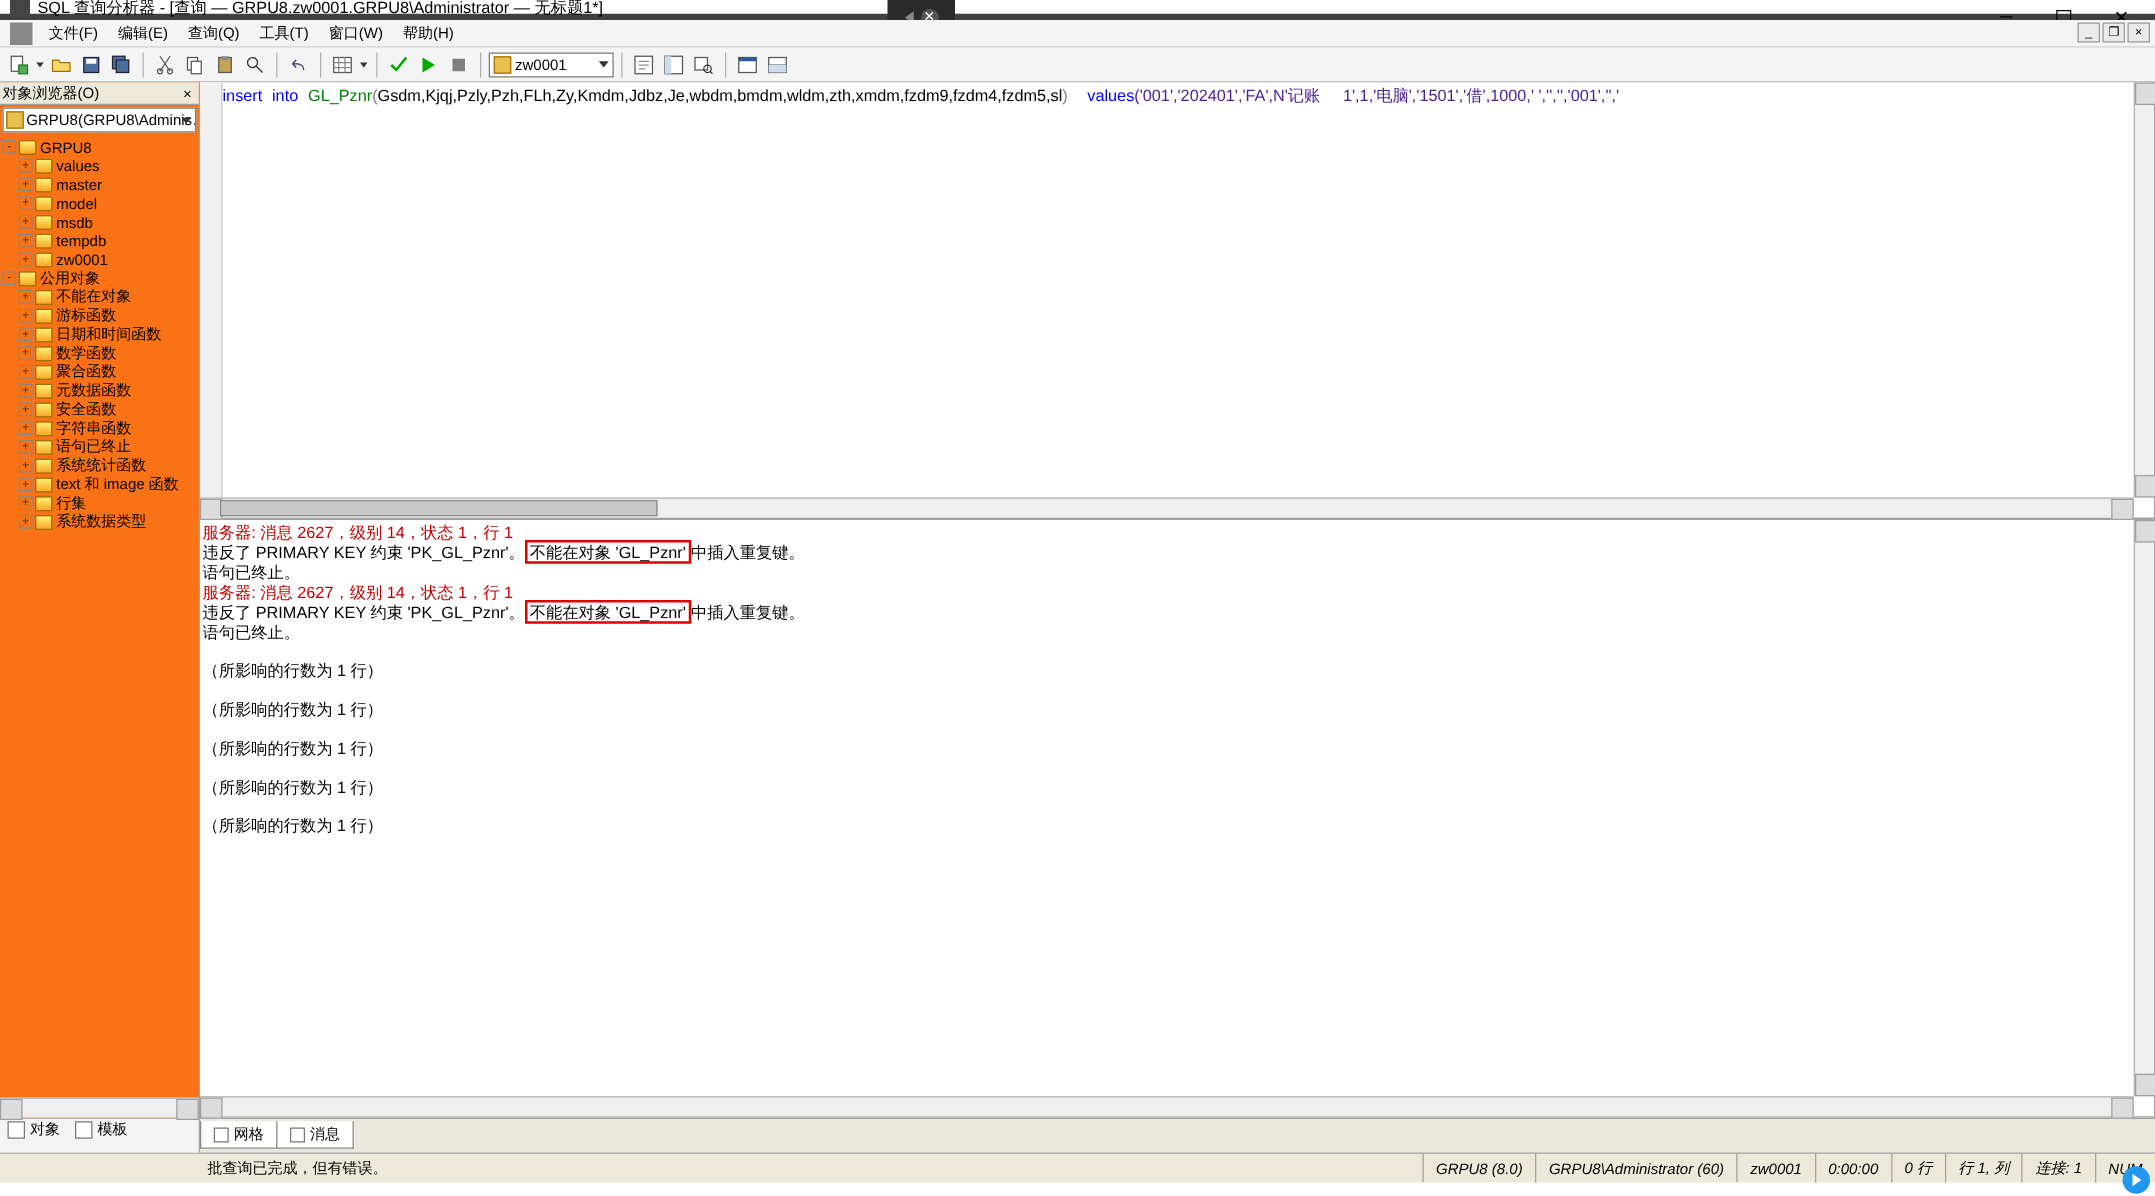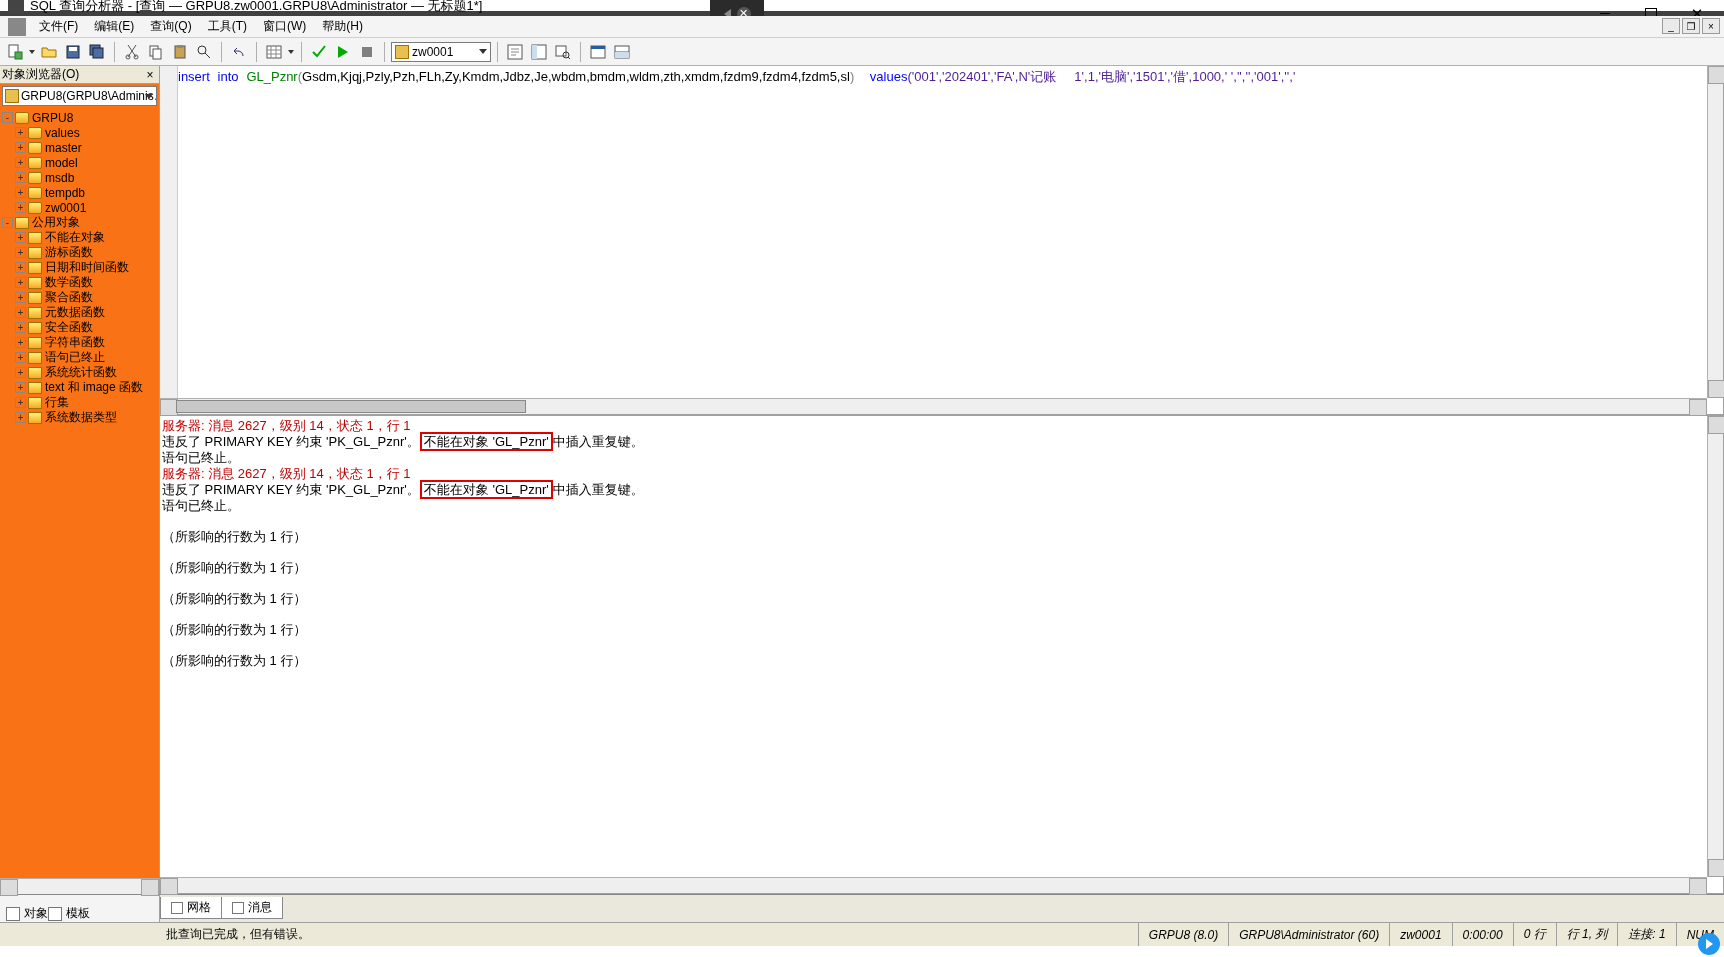--- a/index.html
+++ b/index.html
@@ -81,21 +81,21 @@
   .red-box{color:#000;border:2px solid #e00000;padding:0 2px;}
   .msgs-vscroll{position:absolute;right:0;top:0;width:16px;height:calc(100% - 16px);background:#efefef;border-left:1px solid #b0b0b0;}
   .msgs-vscroll::before,.msgs-vscroll::after{content:"";position:absolute;left:0;width:15px;height:16px;background:#dcdcdc;border:1px solid #a0a0a0;}
   .msgs-vscroll::before{top:0}.msgs-vscroll::after{bottom:0}
   .msgs-hscroll{position:absolute;left:0;bottom:0;height:16px;right:16px;background:#efefef;border-top:1px solid #b0b0b0;}
   .msgs-hscroll::before,.msgs-hscroll::after{content:"";position:absolute;top:0;width:16px;height:15px;background:#dcdcdc;border:1px solid #a0a0a0;}
   .msgs-hscroll::before{left:0}.msgs-hscroll::after{right:0}
 
   
   .mid-tabs{height:28px;display:flex;align-items:flex-start;border-top:1px solid #888;background:#eae7dc;}
-  .mid-tabs-left{width:160px;height:100%;background:#f4f4f4;border-right:1px solid #a0a0a0;display:flex;align-items:flex-end;gap:0;padding-left:6px;}
+  .mid-tabs-left{width:160px;height:100%;background:#f4f4f4;border-right:1px solid #a0a0a0;display:flex;align-items:flex-start;gap:12px;padding-left:6px;}
   .mt-btn{display:flex;align-items:center;gap:4px;font-size:12px;}
   .mt-icon{width:14px;height:14px;border:1px solid #777;background:#fff;}
   .mid-tabs-right{display:flex;align-items:flex-start;height:100%;padding-top:2px;}
   .mt-tab{border:1px solid #888;border-top:none;background:#fff;padding:2px 10px;margin-right:-1px;display:flex;align-items:center;gap:4px;font-size:12px;}
   .mt-tab .mt-icon{width:12px;height:12px;}
 
   
   .statusbar{height:24px;background:#ece9d8;border-top:1px solid #a0a0a0;display:flex;align-items:center;font-size:12px;}
   .sb-left{flex:1;padding-left:6px;display:flex;align-items:center;}
   .sb-left-ob{width:160px;}

